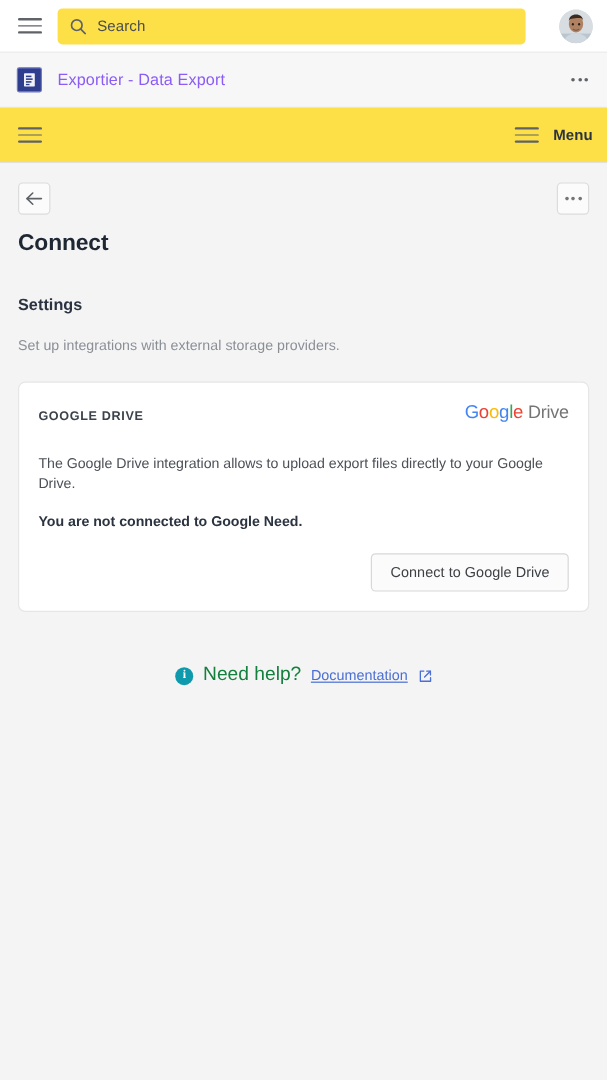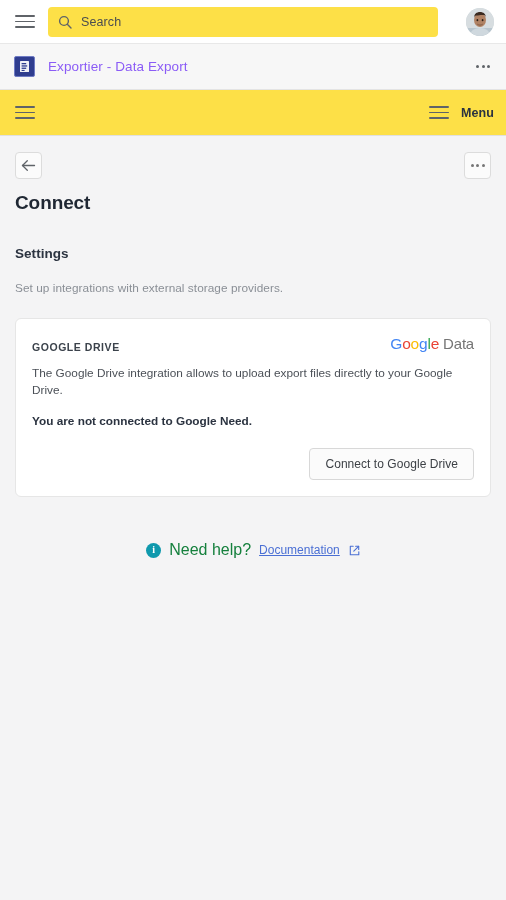--- a/index.html
+++ b/index.html
@@ -222,21 +222,21 @@
     white-space: nowrap;
     display: flex;
     align-items: baseline;
   }
   .gdrive-logo .w { font-weight: normal; }
   .gdrive-logo .drive { color: #757575; margin-left: 4px; font-size: 15px; }
 
   .card-body {
     font-size: 11.8px;
     color: #4b5057;
-    margin-top: 12px;
+    margin-top: 25px;
     line-height: 1.4;
   }
   .card-status {
     font-size: 11.8px;
     font-weight: bold;
     color: #2b3340;
     margin-top: 16px;
   }
 
   .card-actions {
@@ -384,21 +384,21 @@
   <div class="card">
     <div class="card-head">
       <div class="card-eyebrow">GOOGLE DRIVE</div>
       <div class="gdrive-logo">
         <span class="w" style="color:#4285F4">G</span>
         <span class="w" style="color:#EA4335">o</span>
         <span class="w" style="color:#FBBC05">o</span>
         <span class="w" style="color:#4285F4">g</span>
         <span class="w" style="color:#34A853">l</span>
         <span class="w" style="color:#EA4335">e</span>
-        <span class="drive">Data</span>
+        <span class="drive">Drive</span>
       </div>
     </div>
 
     <div class="card-body">The Google Drive integration allows to upload export files directly to your Google Drive.</div>
     <div class="card-status">You are not connected to Google Need.</div>
 
     <div class="card-actions">
       <button class="connect-btn">Connect to Google Drive</button>
     </div>
   </div>

